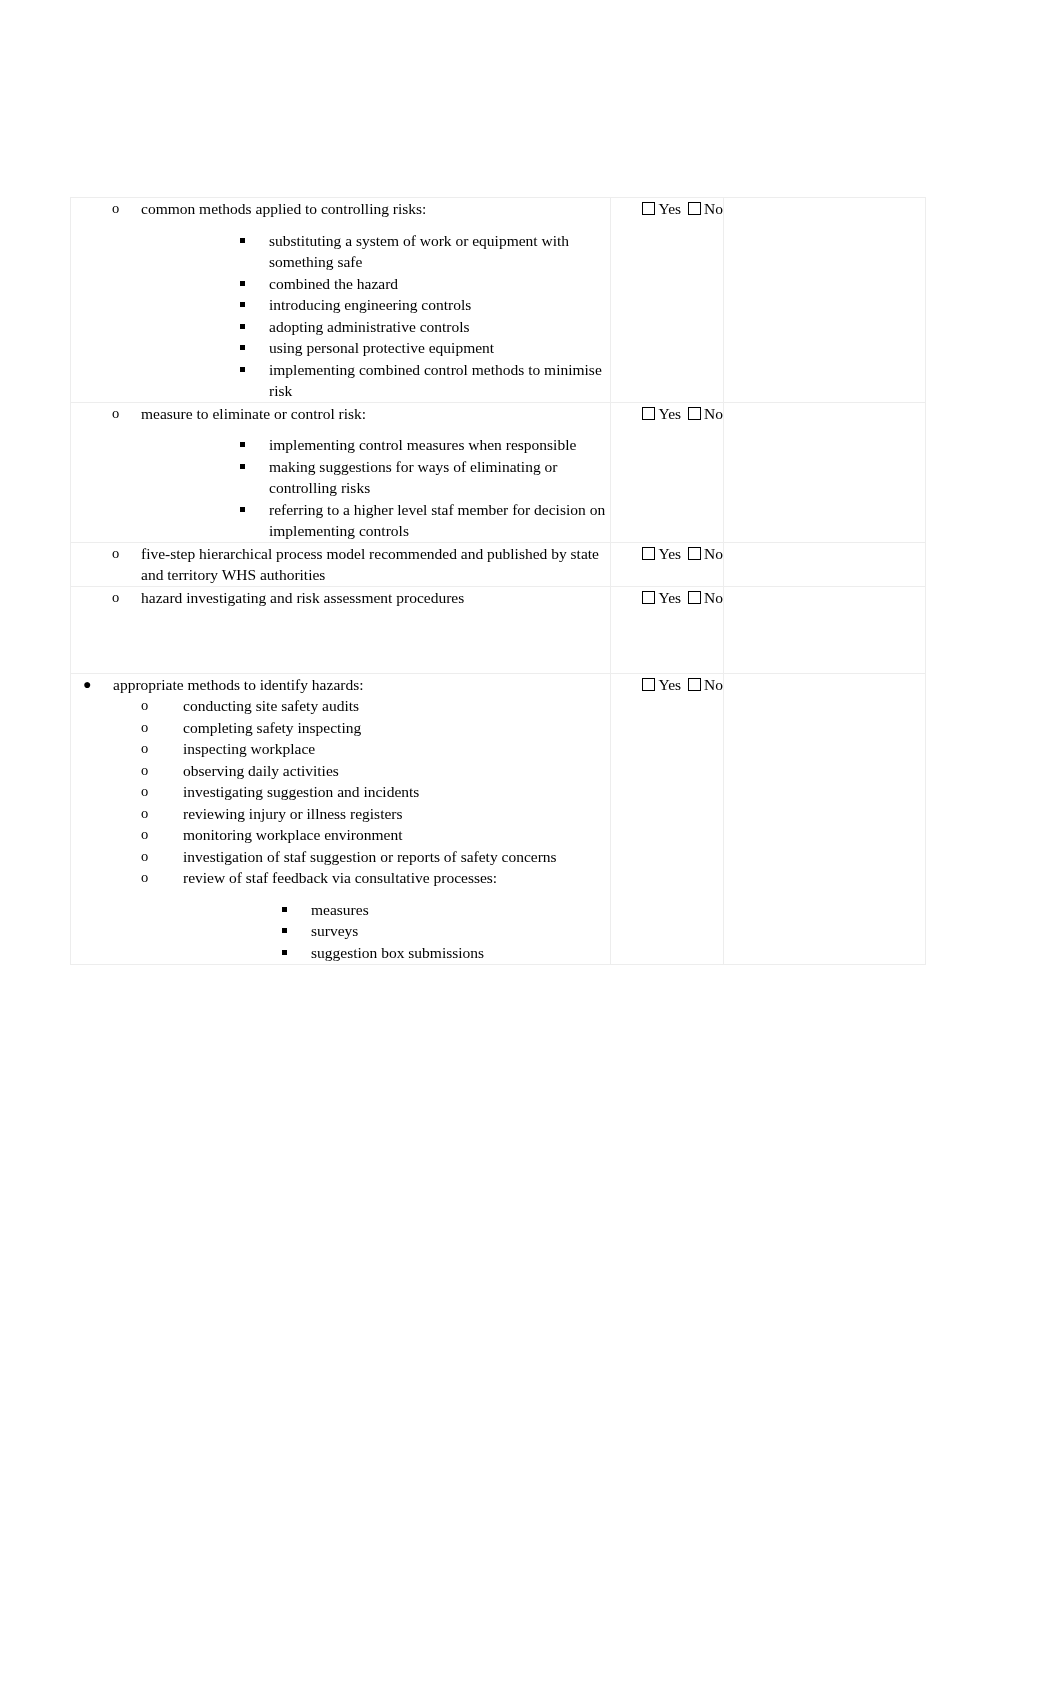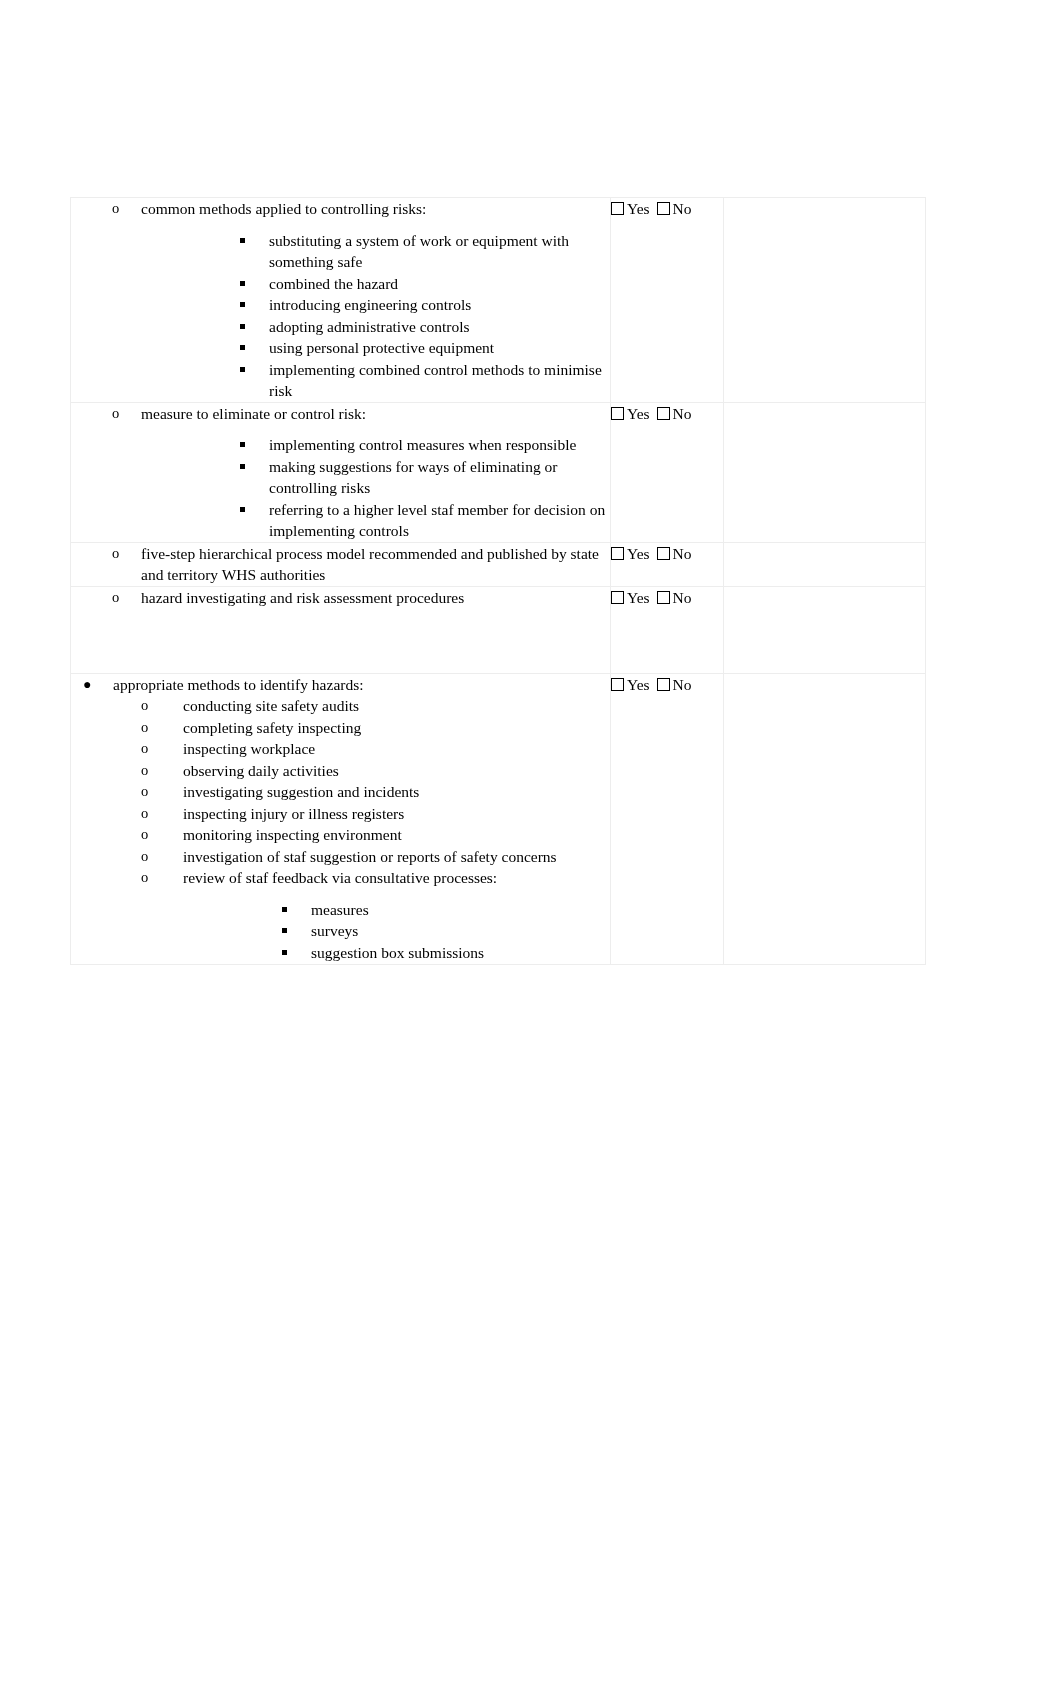--- a/index.html
+++ b/index.html
@@ -54,21 +54,21 @@
   .cell-answer {
     vertical-align: middle;
     text-align: center;
   }
 
   .answer-wrap {
     display: block;
     font-size: 15.5px;
     line-height: 21px;
     white-space: nowrap;
-    text-align: left;
+    text-align: right;
   }
 
   .cbox {
     display: inline-block;
     width: 11px;
     height: 11px;
     border: 1.4px solid #000;
     vertical-align: -1px;
     margin-right: 3px;
     background: #fff;
@@ -315,25 +315,25 @@
                 <li class="item">
                   <span class="mk">o</span>
                   <span class="txt">observing daily activities</span>
                 </li>
                 <li class="item">
                   <span class="mk">o</span>
                   <span class="txt">investigating suggestion and incidents</span>
                 </li>
                 <li class="item">
                   <span class="mk">o</span>
-                  <span class="txt">inspecting injury or illness registers</span>
-                </li>
-                <li class="item">
-                  <span class="mk">o</span>
-                  <span class="txt">monitoring inspecting environment</span>
+                  <span class="txt">reviewing injury or illness registers</span>
+                </li>
+                <li class="item">
+                  <span class="mk">o</span>
+                  <span class="txt">monitoring workplace environment</span>
                 </li>
                 <li class="item">
                   <span class="mk">o</span>
                   <span class="txt">investigation of staf suggestion or reports of safety concerns</span>
                 </li>
                 <li class="item">
                   <span class="mk">o</span>
                   <span class="txt">review of staf feedback via consultative processes:</span>
                   <ul class="lvl lvl3">
                     <li class="item">

